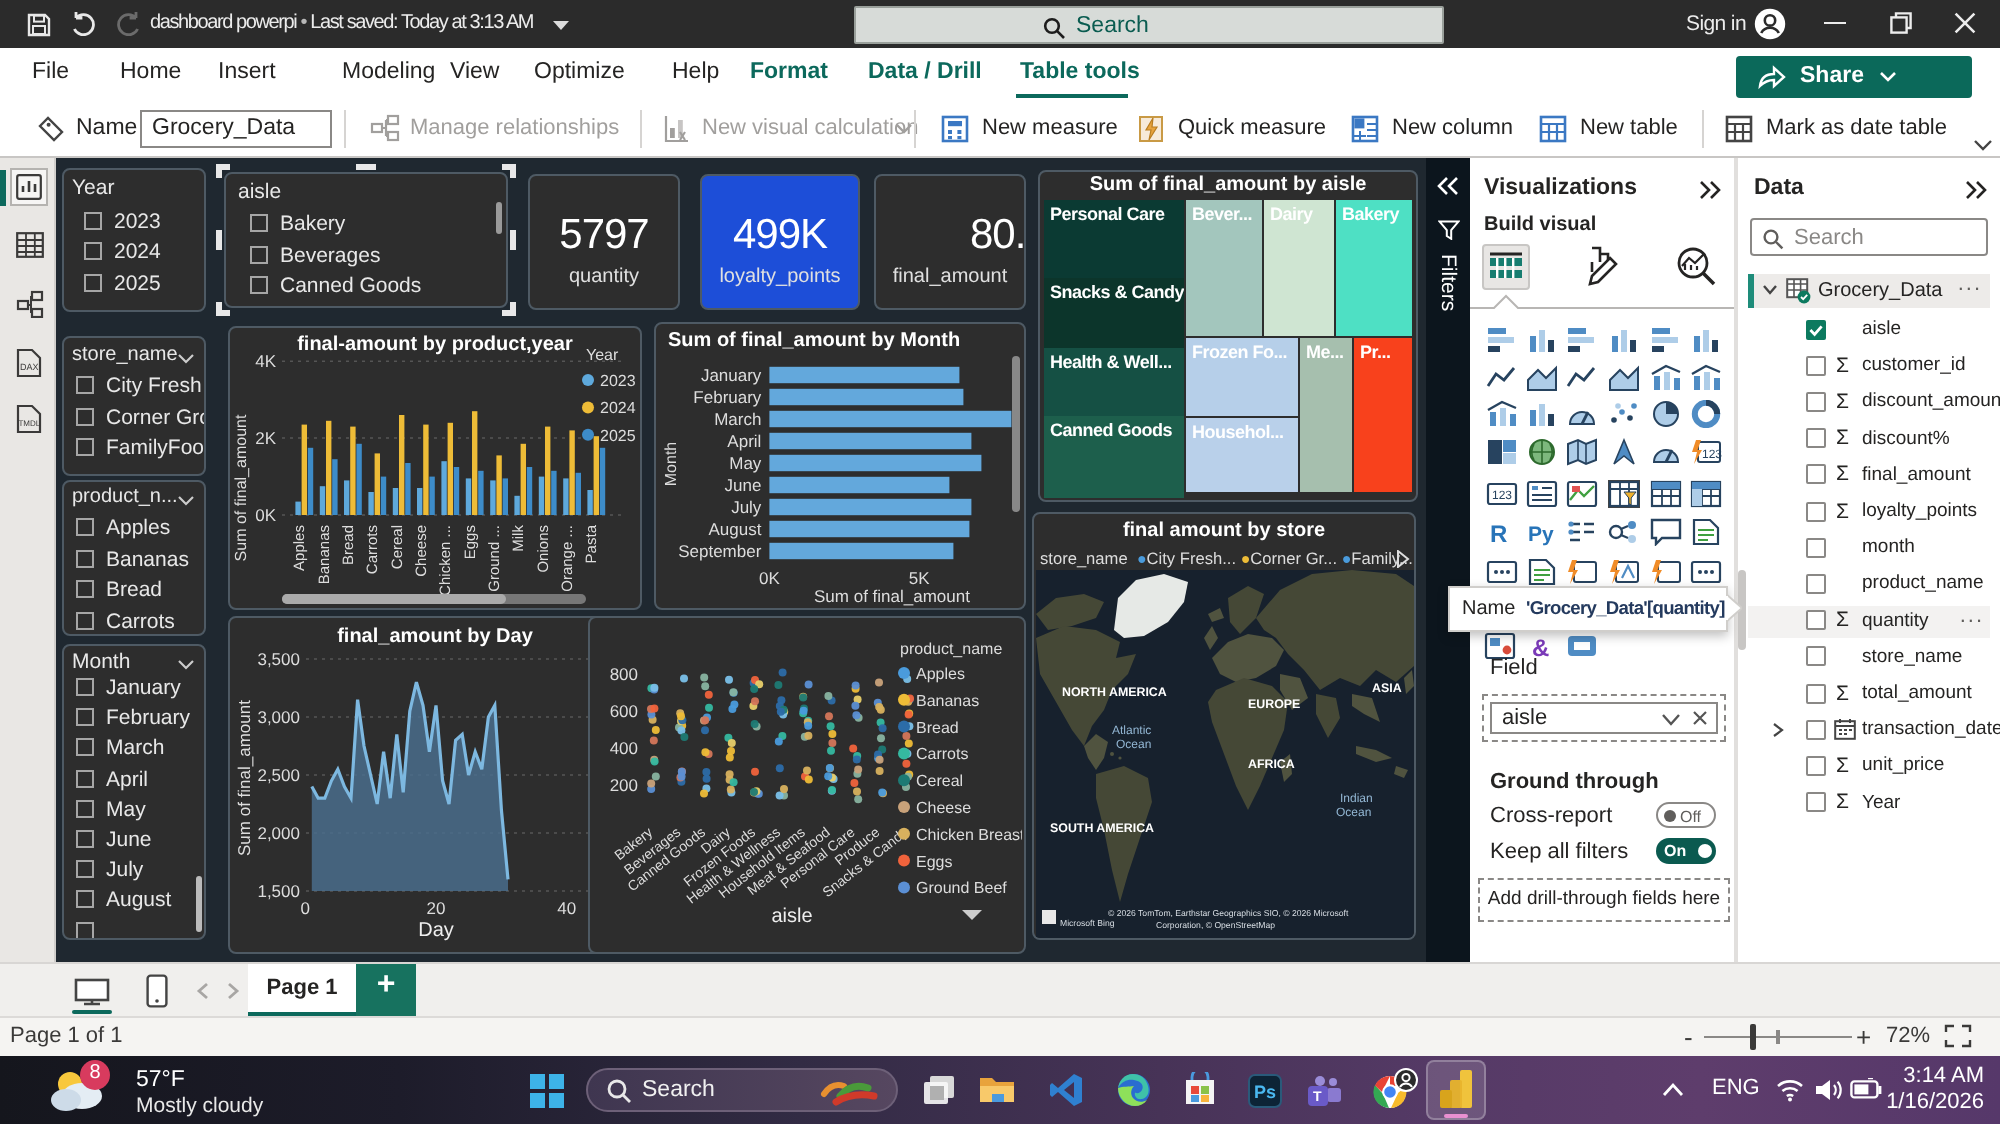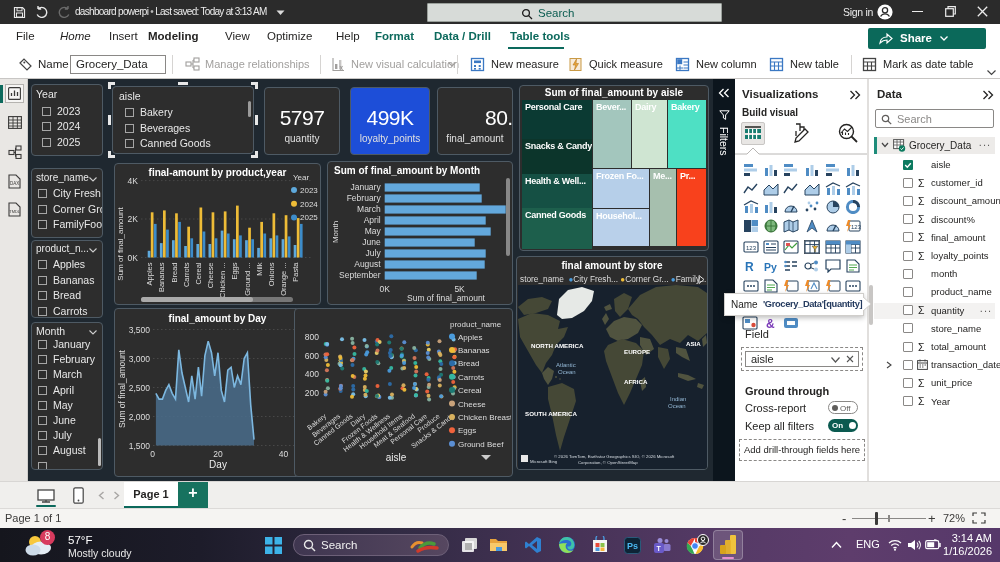--- a/index.html
+++ b/index.html
@@ -39,23 +39,23 @@
  <svg class="abs" style="left:945px;top:6px" width="11" height="11" viewBox="0 0 11 11">
       <rect x="0.7" y="2.7" width="7.6" height="7.6" fill="none" stroke="#ececec" stroke-width="1.2"></rect>
       <path d="M3 2.7 V0.7 H10.3 V8 H8.5" fill="none" stroke="#ececec" stroke-width="1.2"></path>
     </svg>
  <svg class="abs" style="left:977px;top:6px" width="11" height="11" viewBox="0 0 11 11">
       <path d="M0.8 0.8 L10.2 10.2 M10.2 0.8 L0.8 10.2" stroke="#ececec" stroke-width="1.3"></path>
     </svg>
 </div>
 <div class="abs" style="left:0;top:24px;width:1000px;height:26px;background:#ffffff;">
     <div class="abs" style="left:16px;top:6px;font-size:11.5px;color:#252423;font-weight:400;">File</div>
-    <div class="abs" style="left:60px;top:6px;font-size:11.5px;color:#252423;font-weight:400;font-style:italic;">Home</div>
+    <div class="abs" style="left:60px;top:6px;font-size:11.5px;color:#252423;font-weight:400;">Home</div>
     <div class="abs" style="left:109px;top:6px;font-size:11.5px;color:#252423;font-weight:400;">Insert</div>
-    <div class="abs" style="left:148px;top:6px;font-size:11.5px;color:#252423;font-weight:700;">Modeling</div>
+    <div class="abs" style="left:171px;top:6px;font-size:11.5px;color:#252423;font-weight:400;">Modeling</div>
     <div class="abs" style="left:225px;top:6px;font-size:11.5px;color:#252423;font-weight:400;">View</div>
     <div class="abs" style="left:267px;top:6px;font-size:11.5px;color:#252423;font-weight:400;">Optimize</div>
     <div class="abs" style="left:336px;top:6px;font-size:11.5px;color:#252423;font-weight:400;">Help</div>
     <div class="abs" style="left:375px;top:6px;font-size:11.5px;color:#0c695c;font-weight:700;">Format</div>
     <div class="abs" style="left:434px;top:6px;font-size:11.5px;color:#0c695c;font-weight:700;">Data / Drill</div>
     <div class="abs" style="left:510px;top:6px;font-size:11.5px;color:#0c695c;font-weight:700;">Table tools</div>
     <div class="abs" style="left:508px;top:22.5px;width:56px;height:2.4px;background:#0c695c;"></div>
     <div class="abs" style="left:868px;top:4px;width:118px;height:21px;background:#0b695a;border-radius:2px;">
 <svg class="abs" style="left:11px;top:4px" width="14" height="13" viewBox="0 0 14 13">
         <path d="M1 11 C1.5 7 4 5 8 5 V2 L13 6.5 L8 11 V8 C5 8 3 9 1 11 z" fill="none" stroke="#fff" stroke-width="1.2"></path>

